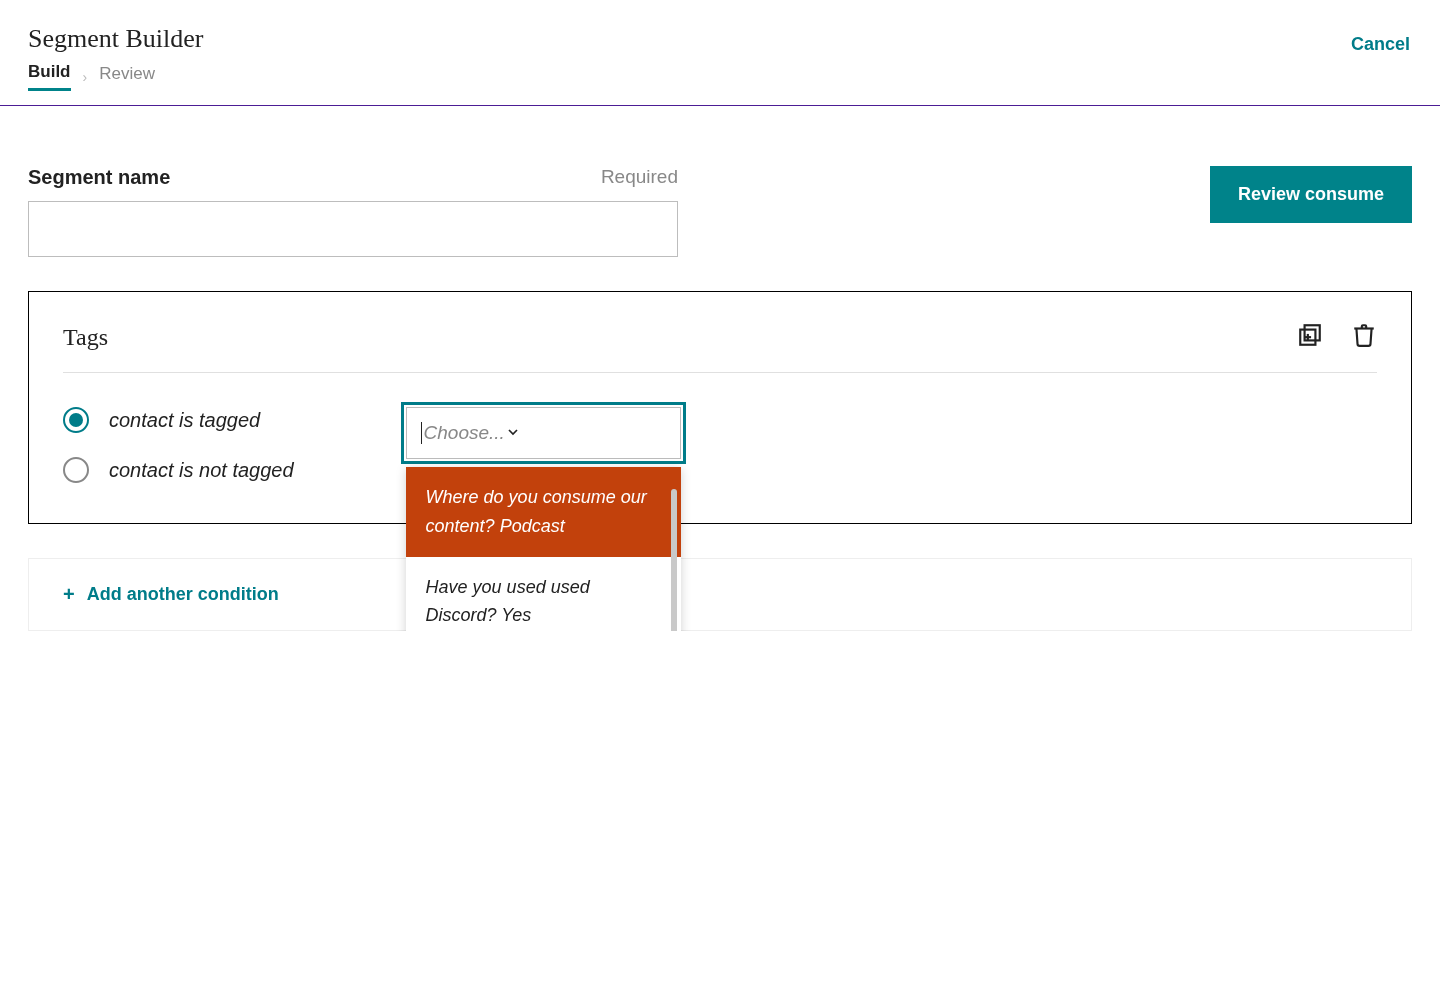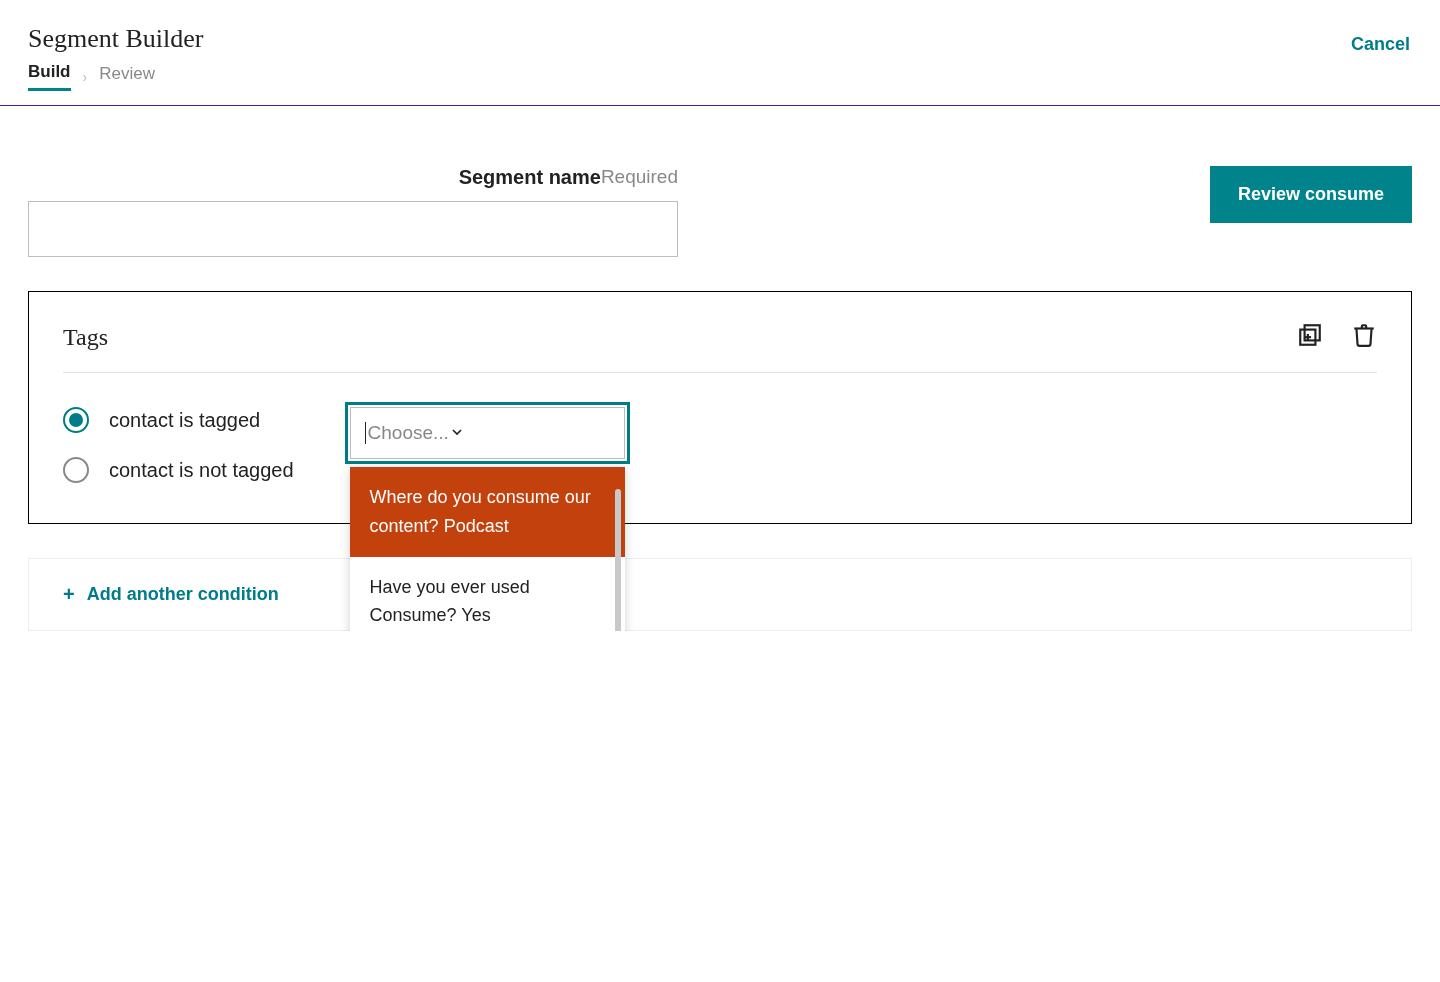--- a/index.html
+++ b/index.html
@@ -58,21 +58,21 @@
   .topline {
     display: flex;
     justify-content: space-between;
     align-items: flex-start;
   }
   .segname-block {
     width: 650px;
   }
   .segname-labelrow {
     display: flex;
-    justify-content: flex-end;
+    justify-content: space-between;
     margin-bottom: 12px;
   }
   .segname-label {
     font-size: 20px;
     font-weight: 600;
     color: #222;
   }
   .required-text {
     font-size: 19px;
     color: #888;
@@ -116,22 +116,23 @@
   .condition-actions {
     display: flex;
     gap: 28px;
   }
   .icon-btn {
     cursor: pointer;
     color: #222;
   }
   .condition-body {
     display: flex;
-    gap: 56px;
+    gap: 112px;
     align-items: flex-start;
+    font-style: italic;
   }
   .radios {
     display: flex;
     flex-direction: column;
     gap: 24px;
   }
   .radio-row {
     display: flex;
     align-items: center;
     gap: 20px;
@@ -309,21 +310,21 @@
         <div class="dropdown-field">
           <span class="dropdown-placeholder">Choose...</span>
           <span class="dropdown-caret">
             <svg width="16" height="16" viewBox="0 0 24 24" fill="none" stroke="currentColor" stroke-width="2.5">
                 <polyline points="6 9 12 15 18 9"></polyline>
               </svg>
           </span>
         </div>
         <div class="dropdown-menu">
           <div class="dropdown-option highlighted">Where do you consume our content? Podcast</div>
-          <div class="dropdown-option">Have you ever used Consume? Yes</div>
+          <div class="dropdown-option">Have you used used Discord? Yes</div>
           <div class="dropdown-option">Have you ever used Discord? No</div>
           <div class="dropdown-option">Memberful Where Do You Consume Our Content? Video</div>
           <div class="dropdown-scrollbar"></div>
         </div>
       </div>
     </div>
   </div>
 
   <div class="add-condition">
     <span class="plus">+</span>

